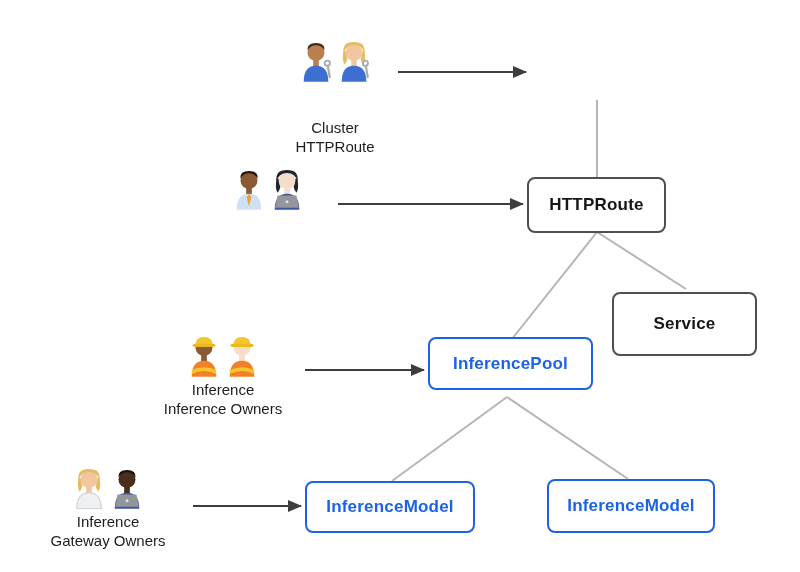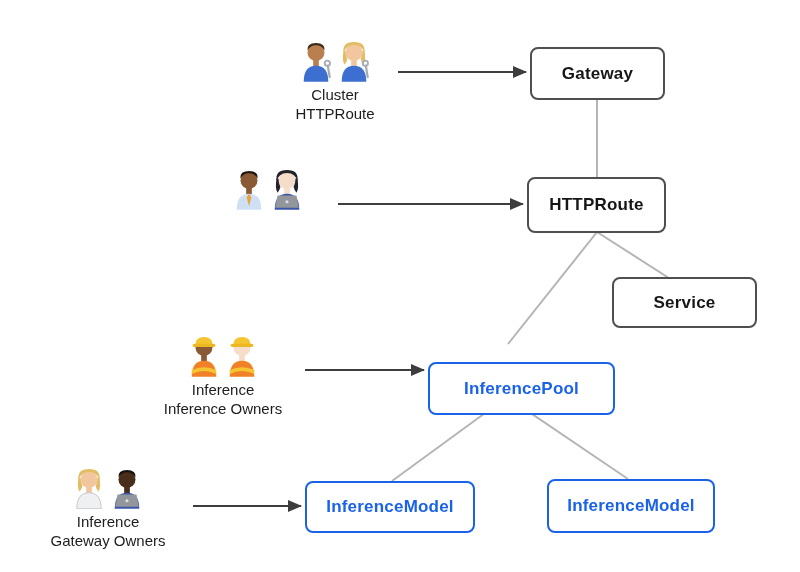--- a/index.html
+++ b/index.html
@@ -12,28 +12,28 @@
   .wire-arrow{stroke:#3d3d3d;stroke-width:2;}
   .node{
     position:absolute;display:flex;align-items:center;justify-content:center;
     background:#ffffff;border-radius:8px;font-weight:bold;font-size:17px;
     letter-spacing:.2px;box-sizing:border-box;
   }
   .node.dark{border:2.5px solid #4f4f4f;color:#161616;}
   .node.blue{border:2px solid #1a63e8;color:#1a63e8;}
   #node-gateway{left:530px;top:47px;width:135px;height:53px;}
   #node-httproute{left:527px;top:177px;width:139px;height:56px;}
-  #node-service{left:612px;top:277px;width:145px;height:51px;}
-  #node-pool{left:428px;top:362px;width:187px;height:53px;}
+  #node-service{left:612px;top:292px;width:145px;height:64px;}
+  #node-pool{left:428px;top:337px;width:165px;height:53px;}
   #node-model-l{left:305px;top:481px;width:170px;height:52px;}
   #node-model-r{left:547px;top:479px;width:168px;height:54px;}
   .persona{
     position:absolute;width:170px;display:flex;flex-direction:column;align-items:center;
   }
-  #persona-0{left:250px;top:38px;}
+  #persona-0{left:250px;top:38px;gap:33px;}
   #persona-1{left:183px;top:166px;}
   #persona-2{left:138px;top:333px;}
   #persona-3{left:23px;top:465px;}
   .people{display:flex;gap:4px;height:44px;align-items:flex-end;}
   .person{display:inline-block;width:34px;height:44px;}
   .plabel{margin-top:3px;text-align:center;font-size:15px;line-height:19px;color:#1d1d1d;}
 </style>
 </head>
 <body>
 
@@ -49,23 +49,20 @@
     <line class="wire-gray" x1="597" y1="232" x2="686" y2="289"></line>
     <line class="wire-gray" x1="597" y1="232" x2="508" y2="344"></line>
     <line class="wire-gray" x1="507" y1="397" x2="392" y2="481"></line>
     <line class="wire-gray" x1="507" y1="397" x2="628" y2="479"></line>
     <line class="wire-arrow" x1="398" y1="72" x2="526" y2="72" marker-end="url(#ah)"></line>
     <line class="wire-arrow" x1="338" y1="204" x2="523" y2="204" marker-end="url(#ah)"></line>
     <line class="wire-arrow" x1="305" y1="370" x2="424" y2="370" marker-end="url(#ah)"></line>
     <line class="wire-arrow" x1="193" y1="506" x2="301" y2="506" marker-end="url(#ah)"></line>
   </svg>
 
-  <div class="node dark" id="node-gateway">
-    <span>Gateway</span>
-  </div>
   <div class="node dark" id="node-httproute">
     <span>HTTPRoute</span>
   </div>
   <div class="node dark" id="node-service">
     <span>Service</span>
   </div>
   <div class="node blue" id="node-pool">
     <span>InferencePool</span>
   </div>
   <div class="node blue" id="node-model-l">

